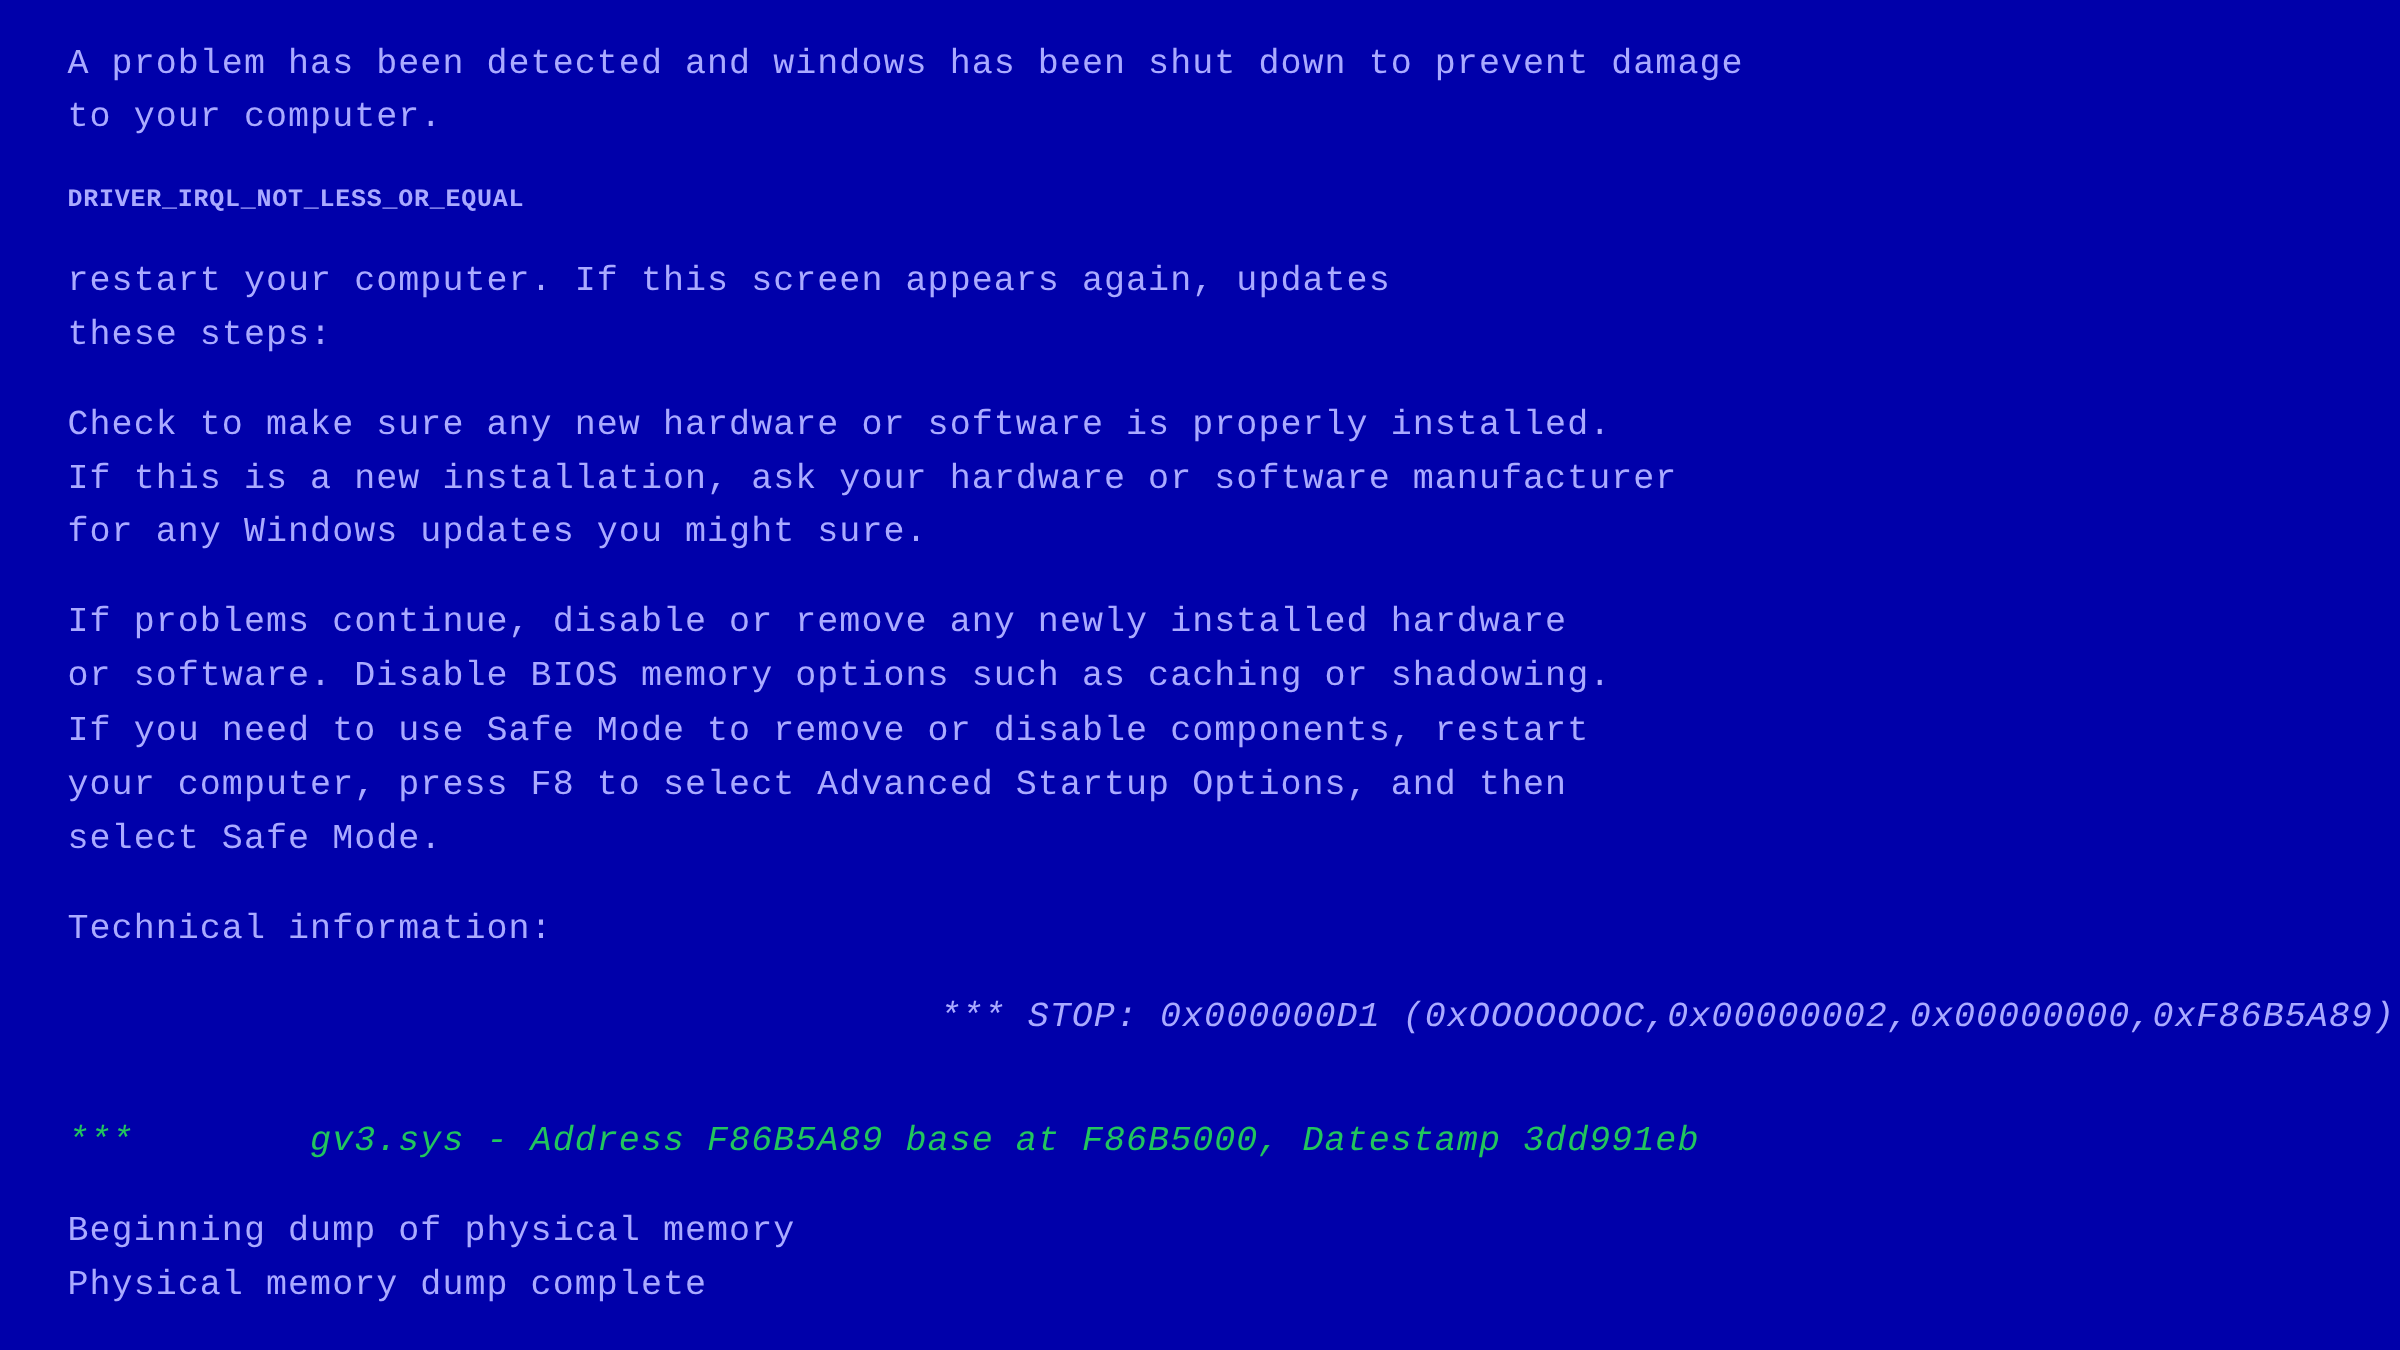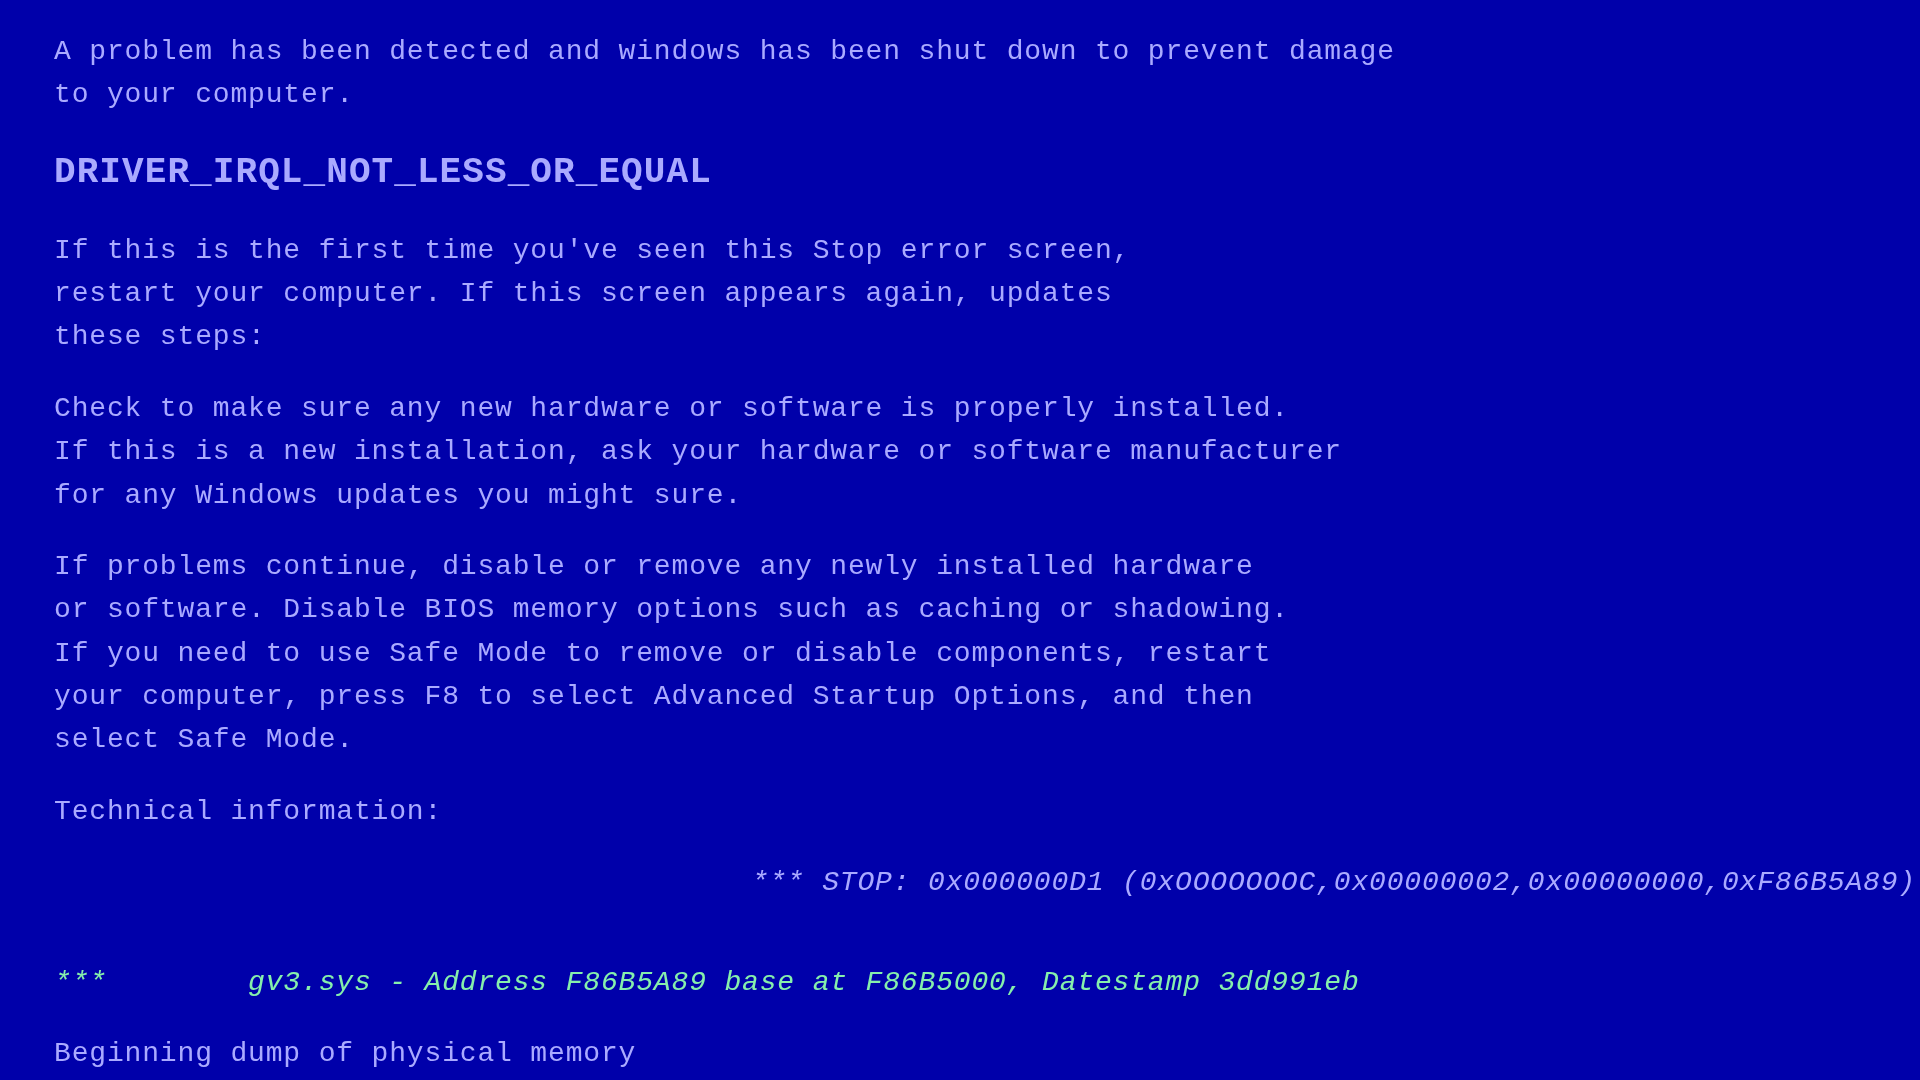--- a/index.html
+++ b/index.html
@@ -34,46 +34,45 @@
       color: #AAAAFF;
       white-space: pre-wrap;
     }
 
     .bsod-line.spacer {
       height: 28px;
       min-height: 28px;
     }
 
     .bsod-line.error-code {
-      font-size: 36px;
+      font-size: 20px;
       font-weight: bold;
       color: #AAAAFF;
     }
 
     .bsod-line.stop-code {
       color: #AAAAFF;
       font-style: italic;
       text-align: right;
     }
 
     .bsod-line.driver-line {
-      color: #86efac;
+      color: #22c55e;
       font-style: italic;
     }
   </style>
 </head>
 <body>
 
 <div class="bsod-container">
   <div class="bsod-line">A problem has been detected and windows has been shut down to prevent damage</div>
   <div class="bsod-line">to your computer.</div>
   <div class="bsod-line spacer">&nbsp;</div>
   <div class="bsod-line error-code">DRIVER_IRQL_NOT_LESS_OR_EQUAL</div>
   <div class="bsod-line spacer">&nbsp;</div>
-  <div class="bsod-line">If this is the first time you've seen this Stop error screen,</div>
   <div class="bsod-line">restart your computer. If this screen appears again, updates</div>
   <div class="bsod-line">these steps:</div>
   <div class="bsod-line spacer">&nbsp;</div>
   <div class="bsod-line">Check to make sure any new hardware or software is properly installed.</div>
   <div class="bsod-line">If this is a new installation, ask your hardware or software manufacturer</div>
   <div class="bsod-line">for any Windows updates you might sure.</div>
   <div class="bsod-line spacer">&nbsp;</div>
   <div class="bsod-line">If problems continue, disable or remove any newly installed hardware</div>
   <div class="bsod-line">or software. Disable BIOS memory options such as caching or shadowing.</div>
   <div class="bsod-line">If you need to use Safe Mode to remove or disable components, restart</div>

